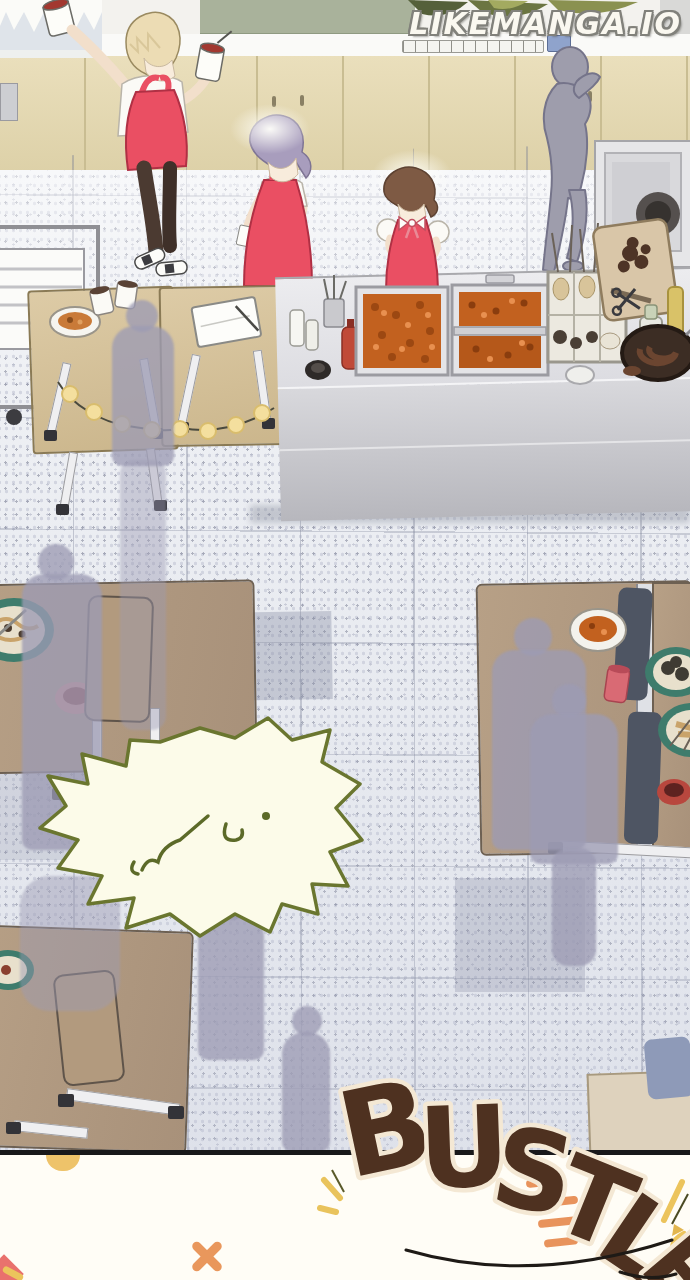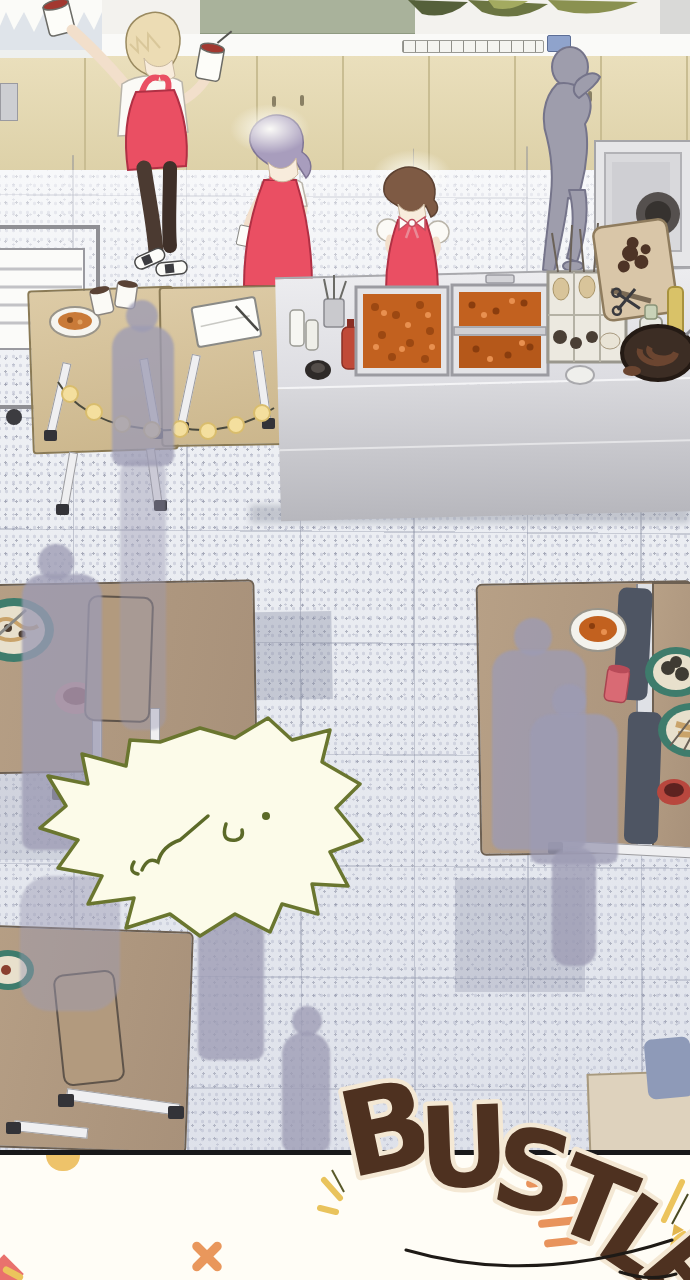--- a/index.html
+++ b/index.html
@@ -449,20 +449,21 @@
         <circle cx="236" cy="116" r="4" fill="#5c6a28" stroke="none"></circle>
       </g>
     </svg>
 
     <div class="a" style="left:230px;top:104px;width:80px;height:50px;background:radial-gradient(closest-side,rgba(255,255,250,.95),rgba(255,255,250,0));z-index:4;"></div>
     <div class="a" style="left:372px;top:150px;width:80px;height:50px;background:radial-gradient(closest-side,rgba(255,255,250,.95),rgba(255,255,250,0));z-index:4;"></div>
   </div>
 
   <div id="panel-border" class="a"></div>
 
+  <div id="watermark" class="a">LIKEMANGA.IO</div>
 
   <div class="a strip-decor" style="left:46px;top:1155px;width:34px;height:16px;background:#eec36a;border-radius:0 0 20px 20px;"></div>
   <div class="a strip-decor" style="left:188px;top:1252px;width:38px;height:9px;background:#e9975c;border-radius:5px;transform:rotate(45deg);"></div>
   <div class="a strip-decor" style="left:188px;top:1252px;width:38px;height:9px;background:#e9975c;border-radius:5px;transform:rotate(-45deg);"></div>
   <svg class="a strip-decor" style="left:638px;top:1178px;" width="52" height="102">
     <g stroke="#ecc45c" stroke-width="6" stroke-linecap="round" fill="none">
       <path d="M44,4 L26,42"></path>
         <path d="M46,56 Q26,66 42,86"></path>
     </g>
     <g stroke="#4a4a22" stroke-width="2" fill="none">

